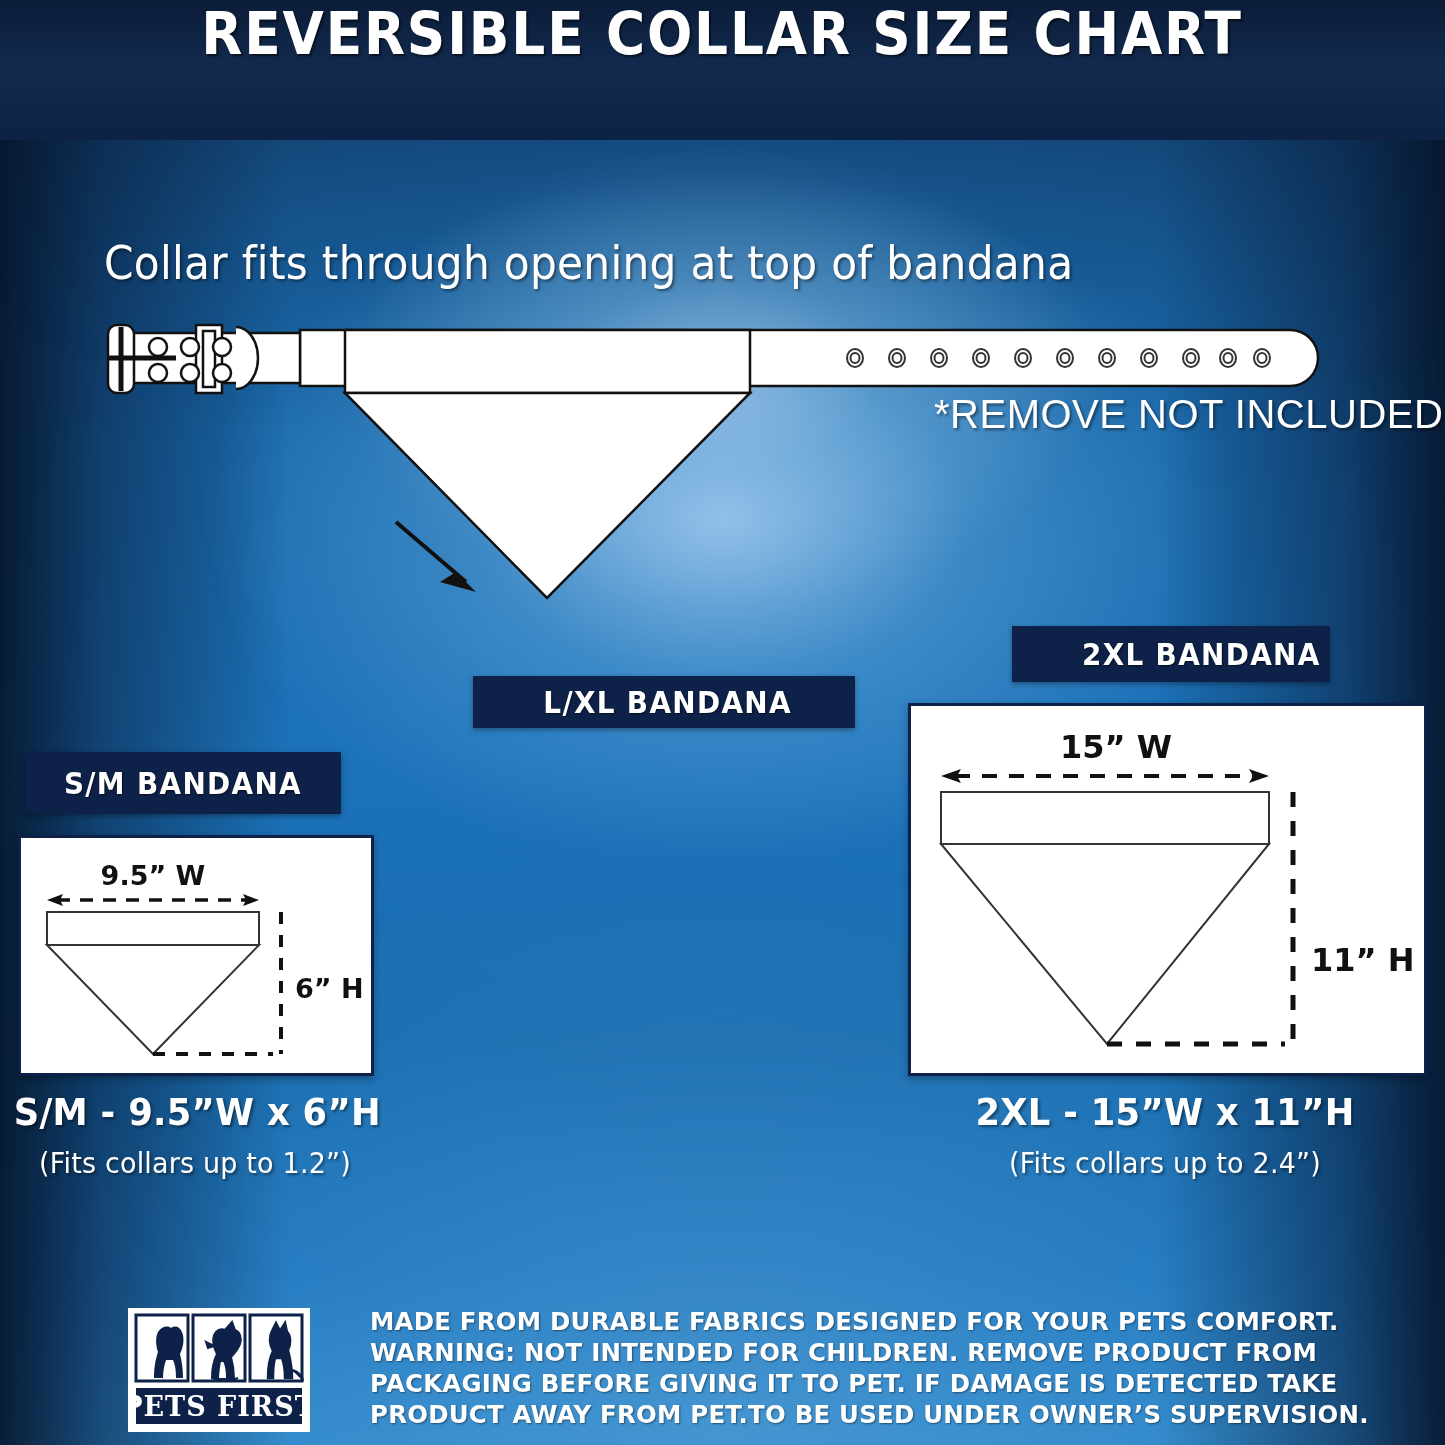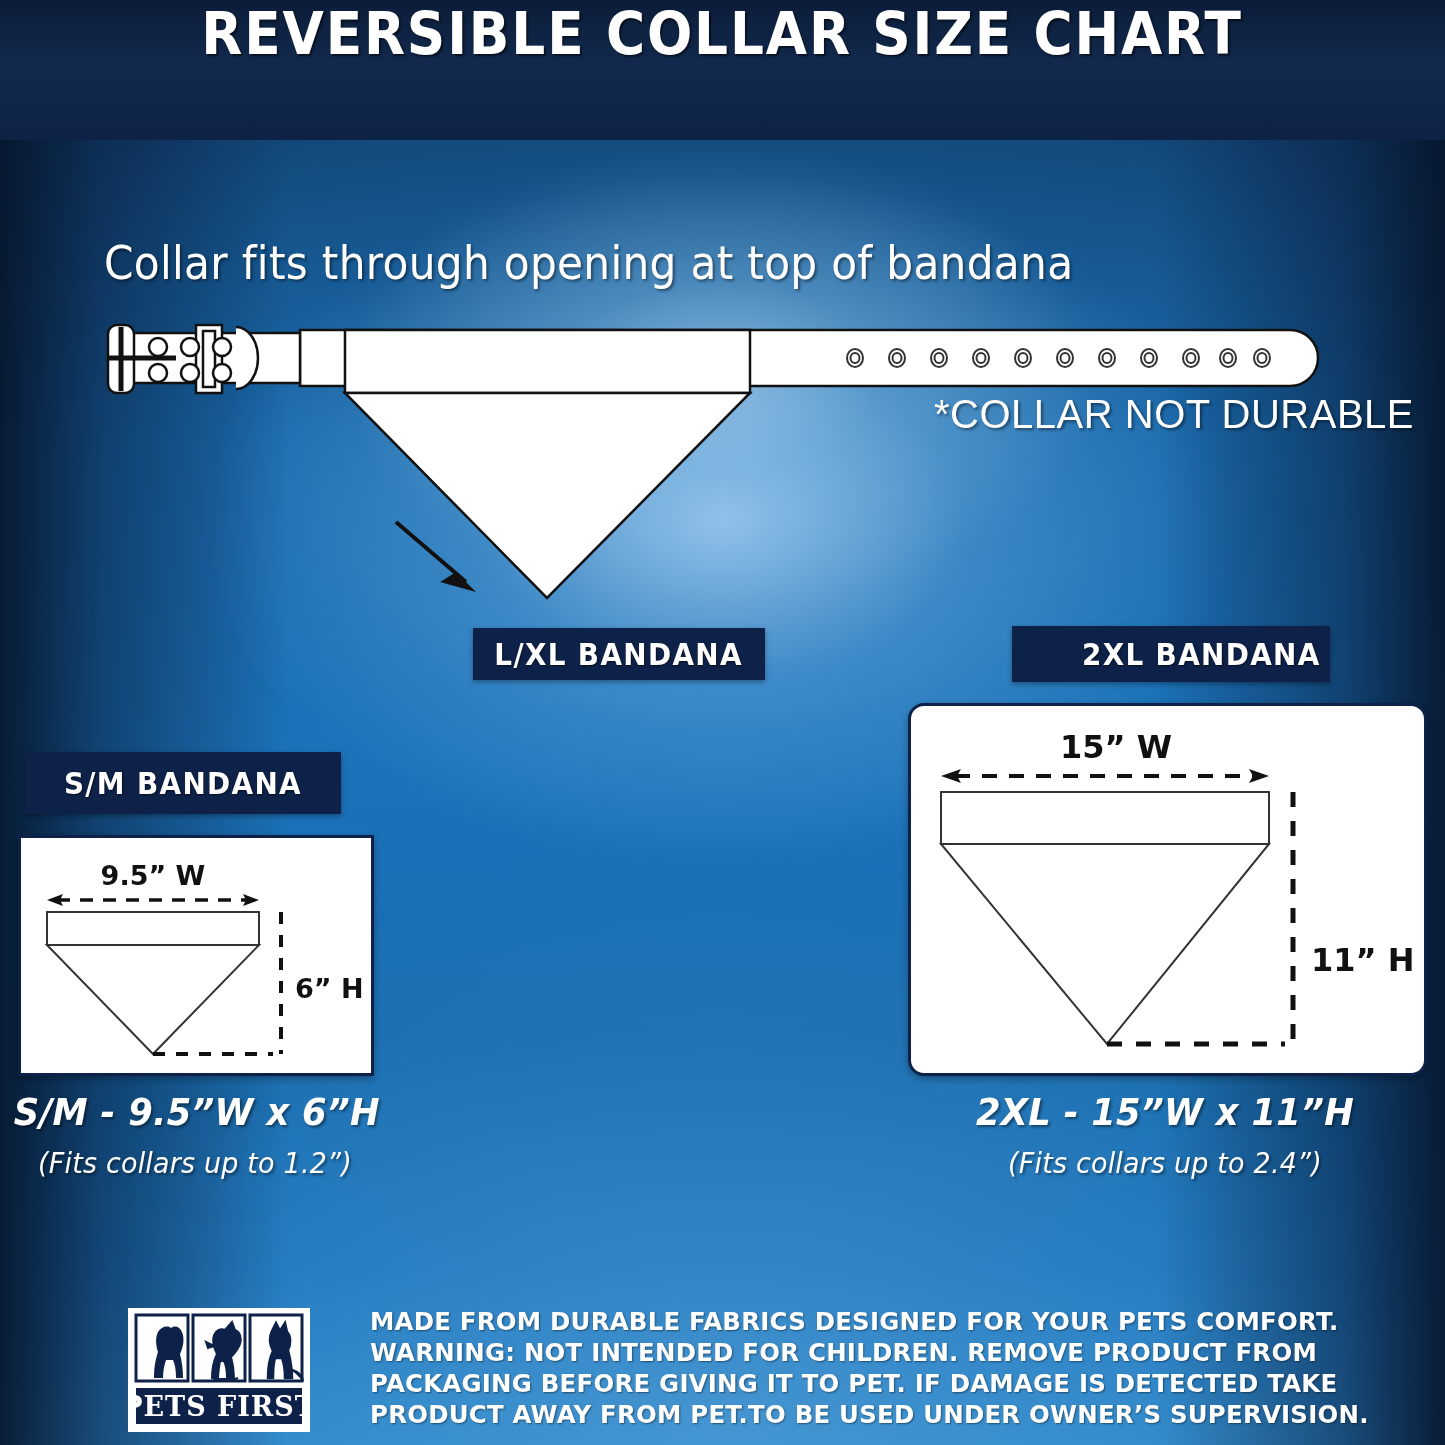--- a/index.html
+++ b/index.html
@@ -73,21 +73,20 @@
     text-shadow:1px 1px 2px rgba(0,0,0,.6);white-space:nowrap;
   }
   .card{
     position:absolute;background:#fff;border:3px solid #0e2249;
     box-shadow:0 3px 7px rgba(0,0,0,.3);
   }
   .cap{
     position:absolute;text-align:center;color:#fff;
     font-family:"DejaVu Sans", sans-serif;
     text-shadow:2px 2px 3px rgba(0,0,0,.45);
-    font-style:italic;
   }
   .cap .l1{font-size:38px;font-weight:700;letter-spacing:.3px;transform:scaleX(.93);display:block;white-space:nowrap;}
   .cap .l2{font-size:29px;font-weight:400;letter-spacing:.2px;transform:scaleX(.93);display:block;margin-top:12px;white-space:nowrap;}
 
   
   .logo{position:absolute;left:128px;top:1308px;}
   .footer-text{
     position:absolute;left:370px;top:1306px;width:990px;
     color:#fff;font-family:"DejaVu Sans", sans-serif;
     font-size:25.5px;font-weight:700;line-height:31px;letter-spacing:.2px;
@@ -103,21 +102,21 @@
 
   <div class="bg-base"></div>
   <div class="bg-vglow"></div>
   <div class="bg-sides"></div>
 
   <div class="titlebar">
     <div class="title">REVERSIBLE COLLAR SIZE CHART</div>
   </div>
 
   <div class="hero-note">Collar fits through opening at top of bandana</div>
-  <div class="collar-not">*COLLAR NOT DURABLE</div>
+  <div class="collar-not">*REMOVE NOT INCLUDED</div>
 
   <svg class="hero-svg" width="1445" height="400" viewBox="0 0 1445 400">
 
     <g>
       <path d="M396,292 L466,352" stroke="#111" stroke-width="4" fill="none"></path>
       <path d="M476,362 L440,352 L456,342 L442,328 Z" fill="#111"></path>
     </g>
 
     <g>
       <path d="M300,100 L1290,100 A28,28 0 0 1 1290,156 L300,156 Z" fill="#fff" stroke="#111" stroke-width="2.5"></path>
@@ -197,28 +196,28 @@
       <path d="M254,74 L254,216" stroke="#111" stroke-width="4" stroke-dasharray="12,11" fill="none"></path>
       <path d="M126,216 L246,216" stroke="#111" stroke-width="4" stroke-dasharray="12,11" fill="none"></path>
       <text x="268" y="160" font-family="DejaVu Sans, sans-serif" font-size="27" font-weight="700" fill="#111">6” H</text>
     </svg>
   </div>
   <div class="cap" style="left:0px;top:1090px;width:390px;">
     <span class="l1">S/M - 9.5”W x 6”H</span>
     <span class="l2">(Fits collars up to 1.2”)</span>
   </div>
 
-  <div class="banner" style="left:473px;top:628px;width:292px;height:52px;">
+  <div class="banner" style="left:473px;top:676px;width:374px;height:52px;padding-left:8px;">
     <span>L/XL BANDANA</span>
   </div>
 
   <div class="banner" style="left:1012px;top:626px;width:318px;height:56px;justify-content:flex-end;">
     <span>2XL BANDANA</span>
   </div>
-  <div class="card" style="left:908px;top:703px;width:513px;height:367px;border-radius:16px;">
+  <div class="card" style="left:908px;top:703px;width:513px;height:367px;">
     <svg width="507" height="361" viewBox="0 0 507 361">
       <text x="205" y="52" font-family="DejaVu Sans, sans-serif" font-size="32" font-weight="700" fill="#111" text-anchor="middle">15” W</text>
       <g stroke="#111" stroke-width="4" fill="none">
         <path d="M44,70 L344,70" stroke-dasharray="15,12"></path>
       </g>
       <path d="M30,70 L50,63 L46,70 L50,77 Z" fill="#111"></path>
       <path d="M358,70 L338,63 L342,70 L338,77 Z" fill="#111"></path>
       <rect x="30" y="86" width="328" height="52" fill="#fff" stroke="#333" stroke-width="2"></rect>
       <path d="M30,138 L358,138 L196,338 Z" fill="#fff" stroke="#333" stroke-width="2"></path>
       <path d="M382,86 L382,338" stroke="#111" stroke-width="5" stroke-dasharray="15,14" fill="none"></path>

